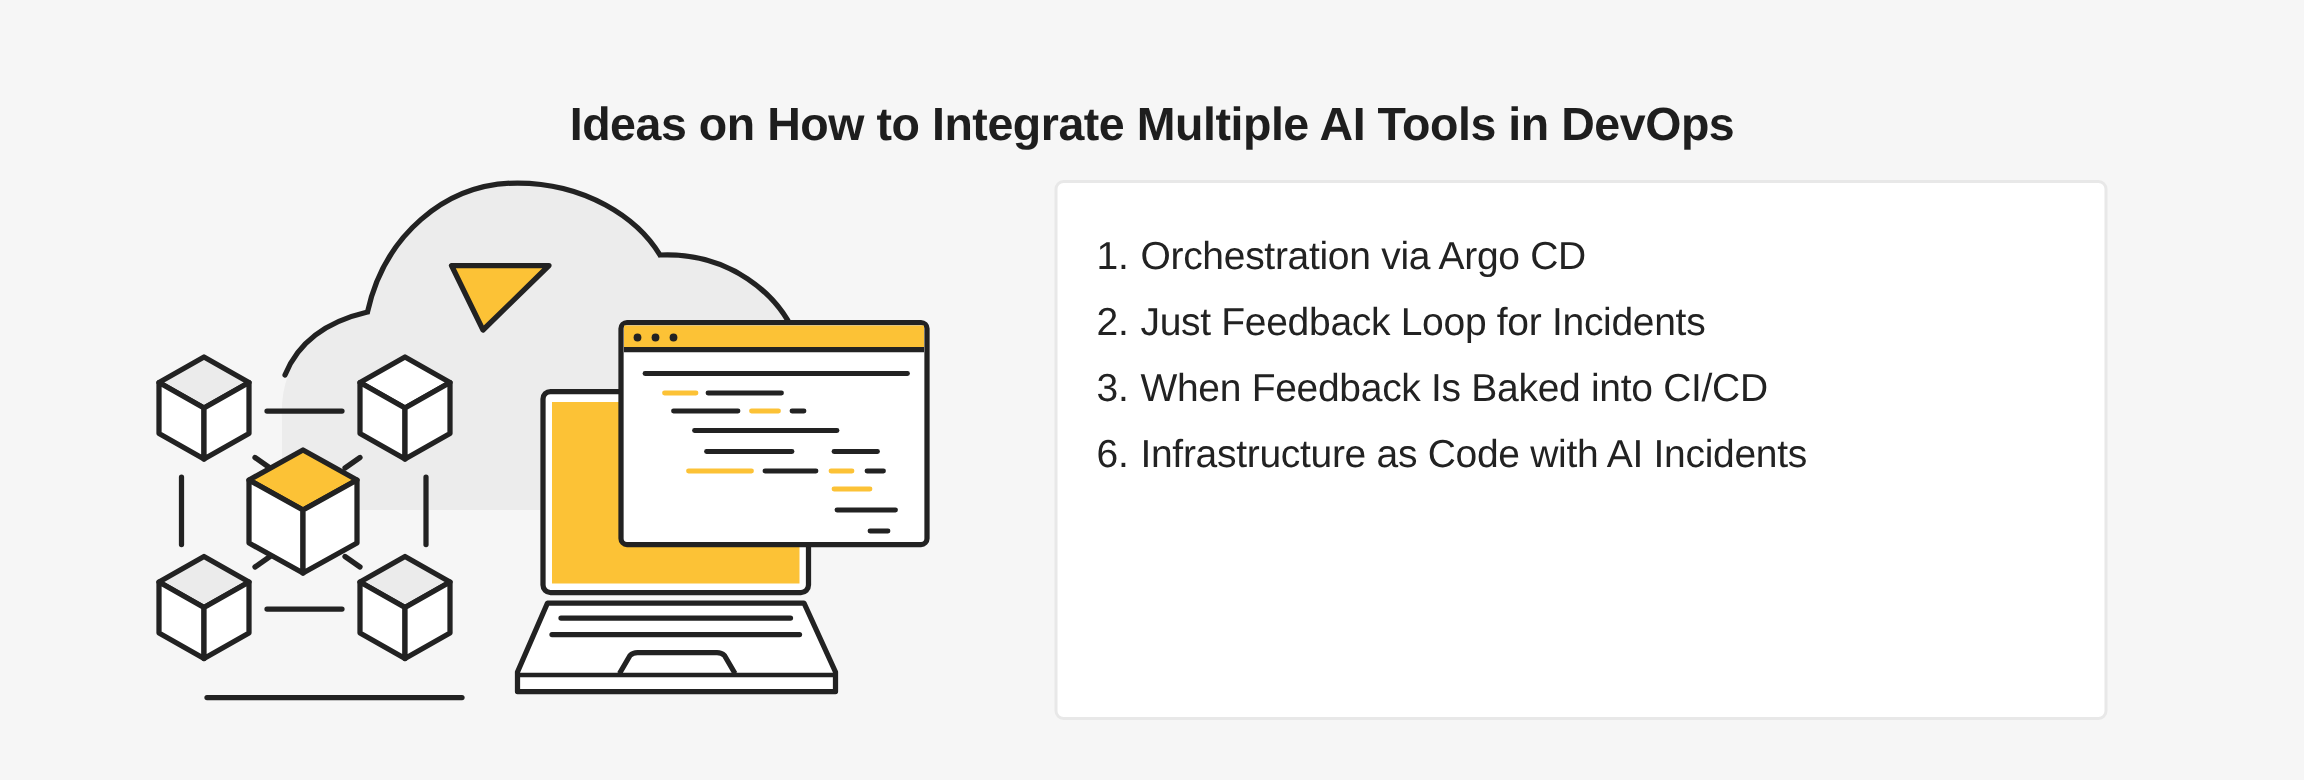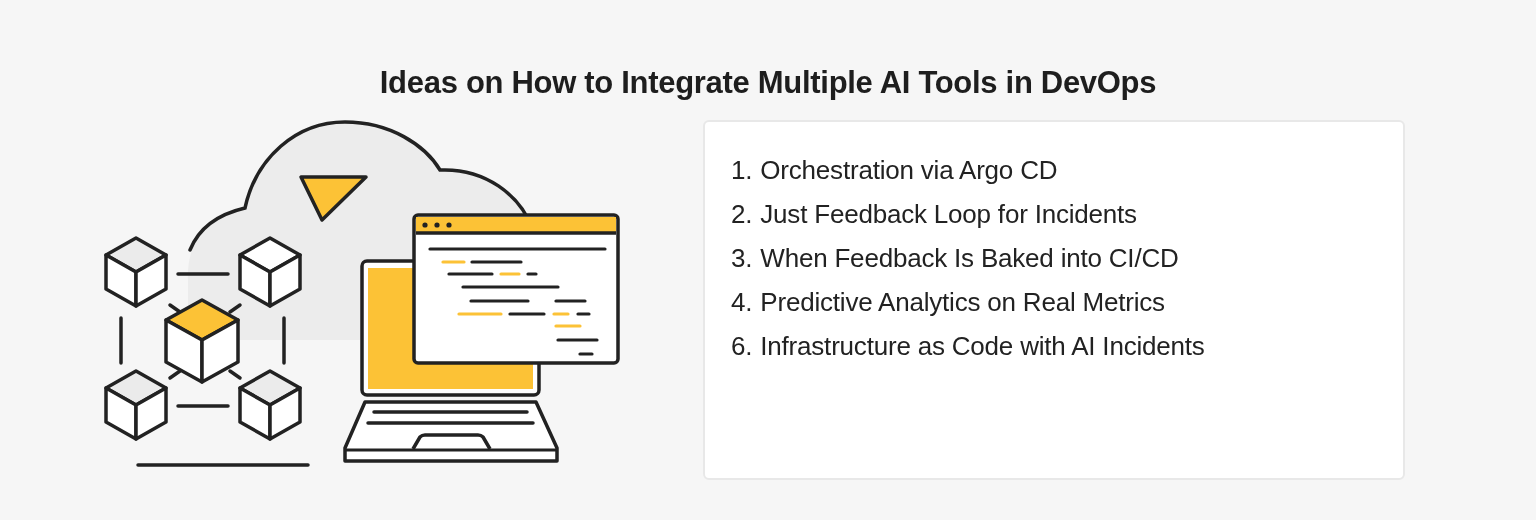--- a/index.html
+++ b/index.html
@@ -131,16 +131,15 @@
       </g>
     </g>
   </svg>
 </div>
 
 <div class="list-card">
   <ol class="list">
     <li><span class="num">1.</span><span>Orchestration via Argo CD</span></li>
     <li><span class="num">2.</span><span>Just Feedback Loop for Incidents</span></li>
     <li><span class="num">3.</span><span>When Feedback Is Baked into CI/CD</span></li>
-    <li><span class="num">4.</span><span>Predictive Analytics on Real Metrics</span></li>
     <li><span class="num">6.</span><span>Infrastructure as Code with AI Incidents</span></li>
   </ol>
 </div>
 
 </body></html>

